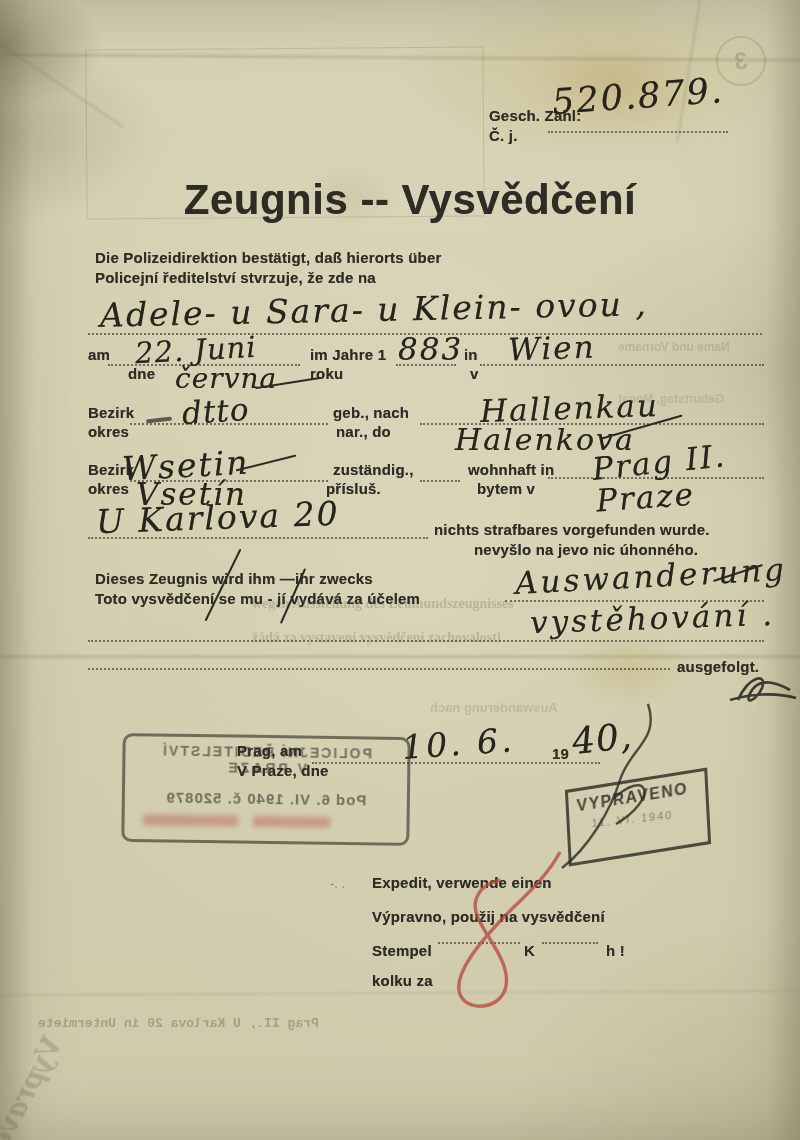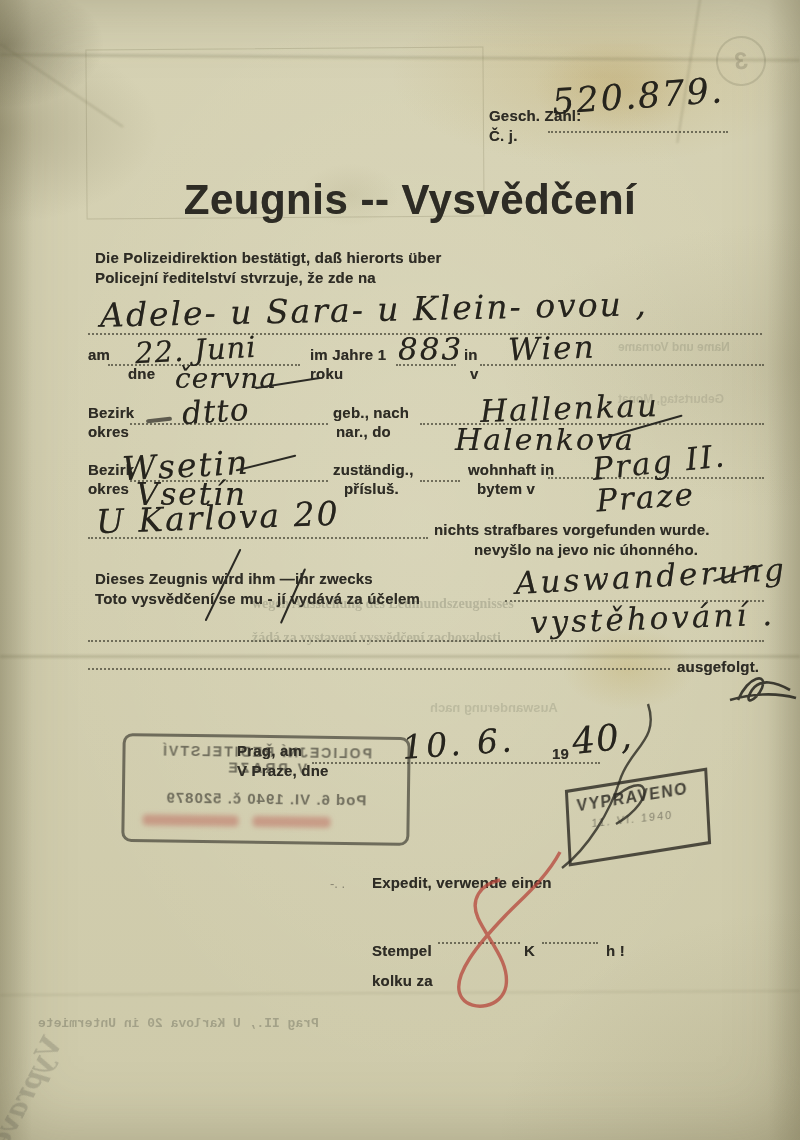--- a/index.html
+++ b/index.html
@@ -99,21 +99,21 @@
   <div class="hand" style="left:455px;top:422px;font-size:30px;letter-spacing:2px;">Halenkova</div>
   <div class="stroke" style="left:600px;top:426px;width:84px;transform:rotate(-16deg);"></div>
 
   <div class="lbl" style="left:88px;top:461px;">Bezirk</div>
   <div class="lbl" style="left:88px;top:480px;">okres</div>
   <div class="dots" style="left:130px;top:466px;width:198px;"></div>
   <div class="hand" style="left:122px;top:446px;font-size:33px;transform:rotate(-3deg);letter-spacing:2px;">Wsetin</div>
   <div class="stroke" style="left:235px;top:462px;width:62px;transform:rotate(-14deg);"></div>
   <div class="hand" style="left:136px;top:476px;font-size:31px;letter-spacing:2px;">Vsetín</div>
   <div class="lbl" style="left:333px;top:461px;">zuständig.,</div>
-  <div class="lbl" style="left:344px;top:480px;">přísluš.</div>
+  <div class="lbl" style="left:326px;top:480px;">přísluš.</div>
   <div class="dots" style="left:420px;top:466px;width:40px;"></div>
   <div class="lbl" style="left:468px;top:461px;">wohnhaft in</div>
   <div class="lbl" style="left:477px;top:480px;">bytem v</div>
   <div class="dots" style="left:548px;top:463px;width:216px;"></div>
   <div class="hand" style="left:592px;top:444px;font-size:31px;letter-spacing:2px;transform:rotate(-6deg);">Prag II.</div>
   <div class="hand" style="left:596px;top:479px;font-size:31px;letter-spacing:2px;transform:rotate(-4deg);">Praze</div>
   <div class="hand" style="left:96px;top:498px;font-size:33px;letter-spacing:2px;transform:rotate(-2deg);">U Karlova 20</div>
 
   <div class="dots" style="left:88px;top:523px;width:340px;"></div>
   <div class="lbl" style="left:434px;top:521px;">nichts strafbares vorgefunden wurde.</div>
@@ -148,20 +148,21 @@
     <div class="red-smudge" style="left:128px;top:78px;width:78px;height:11px;"></div>
   </div>
 
   <div class="vstamp">
     <div class="vlabel">VYPRAVENO</div>
     <div class="vdate">11. VI. 1940</div>
   </div>
 
   <div class="ghost" style="left:330px;top:876px;font-size:13px;color:#57544a;opacity:.6;">-.  .</div>
   <div class="lbl" style="left:372px;top:874px;">Expedit, verwende einen</div>
+  <div class="lbl" style="left:372px;top:908px;">Výpravno, použij na vysvědčení</div>
   <div class="lbl" style="left:372px;top:942px;">Stempel</div>
   <div class="dots" style="left:438px;top:928px;width:82px;"></div>
   <div class="lbl" style="left:524px;top:942px;">K</div>
   <div class="dots" style="left:542px;top:928px;width:56px;"></div>
   <div class="lbl" style="left:606px;top:942px;">h !</div>
   <div class="lbl" style="left:372px;top:972px;">kolku za</div>
 
   <div class="ghost" style="left:716px;top:36px;width:46px;height:46px;border:2px solid rgba(90,88,66,.18);border-radius:50%;text-align:center;line-height:46px;font-size:24px;color:rgba(90,88,66,.25);transform:scaleX(-1) rotate(8deg);font-weight:700;">3</div>
   <div class="ghost" style="left:252px;top:596px;font-family:'Liberation Serif',serif;font-weight:700;font-size:14px;color:rgba(70,72,60,.22);filter:blur(.4px);">wegen Ausstellung des Leumundszeugnisses</div>
   <div class="ghost" style="left:252px;top:630px;font-family:'Liberation Serif',serif;font-weight:700;font-size:14px;color:rgba(70,72,60,.22);filter:blur(.4px);">žádá za vystavení vysvědčení zachovalosti</div>

